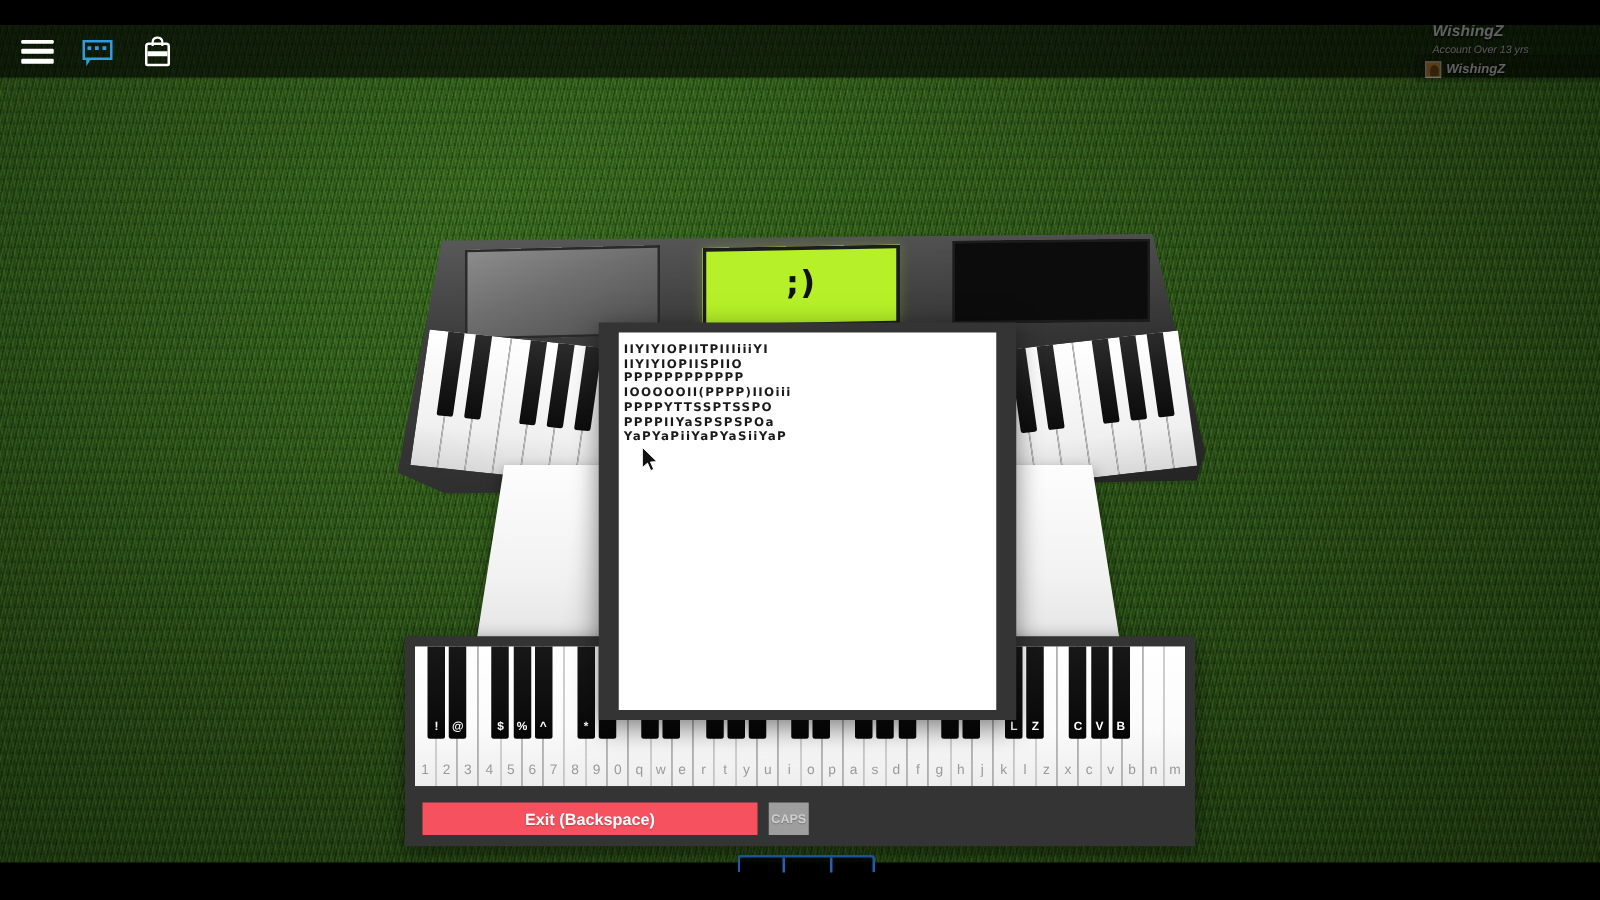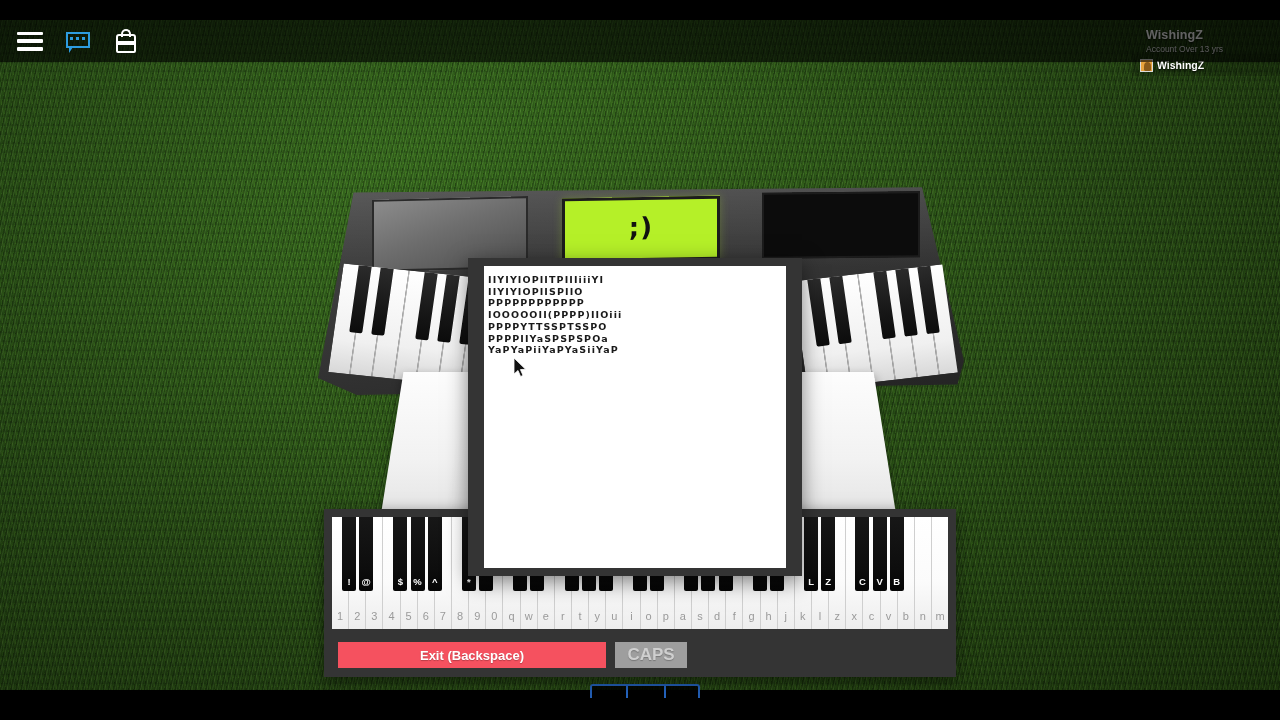--- a/index.html
+++ b/index.html
@@ -49,22 +49,22 @@
   }
   .chat-icon .dots { position:absolute; left:4px; top:5px; display:flex; gap:3px; }
   .chat-icon .dots i { width:3px; height:3px; background:#2d9ce0; display:block; }
   .pack-icon { position:relative; width:20px; height:24px; }
   .pack-icon .body { position:absolute; left:0; top:5px; width:20px; height:19px; border:2.5px solid #fff; border-radius:3px 3px 2px 2px; }
   .pack-icon .handle { position:absolute; left:5px; top:0px; width:10px; height:8px; border:2.5px solid #fff; border-bottom:none; border-radius:5px 5px 0 0; }
   .pack-icon .strap { position:absolute; left:2px; top:12px; width:16px; height:4px; background:#fff; }
 
   
   .playerlist {
-    position:absolute; right:0; top:26px; width:148px; z-index:45;
-    color:#fff; font-size:11px;
+    position:absolute; right:0; top:16px; width:148px; z-index:45;
+    color:#fff; font-size:11px;font-style:italic;
   }
   .pl-header { padding:2px 0 0 14px; }
   .pl-title { font-size:12.5px; font-weight:bold; color:#fff; letter-spacing:.1px;
               text-shadow:0 1px 2px rgba(0,0,0,.9); }
   .pl-sub { font-size:8.5px; color:#e6e6e6; margin-top:2px; text-shadow:0 1px 2px rgba(0,0,0,.9); }
   .pl-rows { margin-top:7px; }
   .pl-row {
     height:22px; display:flex; align-items:center; padding-left:26px;
     font-size:10.5px; color:#fff; text-shadow:0 1px 2px rgba(0,0,0,.95);
     background:rgba(0,0,0,0.12); cursor:pointer;
@@ -186,26 +186,26 @@
   .btn-row {
     position:absolute; left:14px; top:133px; width:604px; height:26px;
     display:flex; align-items:center; gap:9px;
   }
   .btn {
     height:26px; display:flex; align-items:center; justify-content:center;
     font-size:13px; font-weight:bold; color:#fff; cursor:pointer;
     text-shadow:0 1px 1px rgba(0,0,0,.25);
   }
   .btn-exit  { width:268px; background:#f5515f; }
-  .btn-caps  { width:72px;  background:#9e9e9e; color:#cfcfcf; font-size:17px; }
+  .btn-caps  { width:32px;  background:#9e9e9e; color:#cfcfcf; font-size:10px; }
   .btn-sheet { width:262px; background:#65d63b; }
 
   
   .sheet-popup {
-    position:absolute; left:468px; top:258px; width:334px; height:318px;
+    position:absolute; left:479px; top:258px; width:334px; height:318px;
     background:#343434; z-index:40; box-shadow:0 6px 20px rgba(0,0,0,.5);
   }
   .sheet-paper {
     position:absolute; left:16px; top:8px; width:302px; height:302px;
     background:#fff; overflow:hidden;
   }
   .sheet-text {
     padding:8px 0 0 4px; font-family:"DejaVu Sans", sans-serif;
     font-size:9.5px; font-weight:bold; color:#1a1a1a; letter-spacing:1.1px;
     line-height:11.7px; white-space:pre; word-break:break-all;

